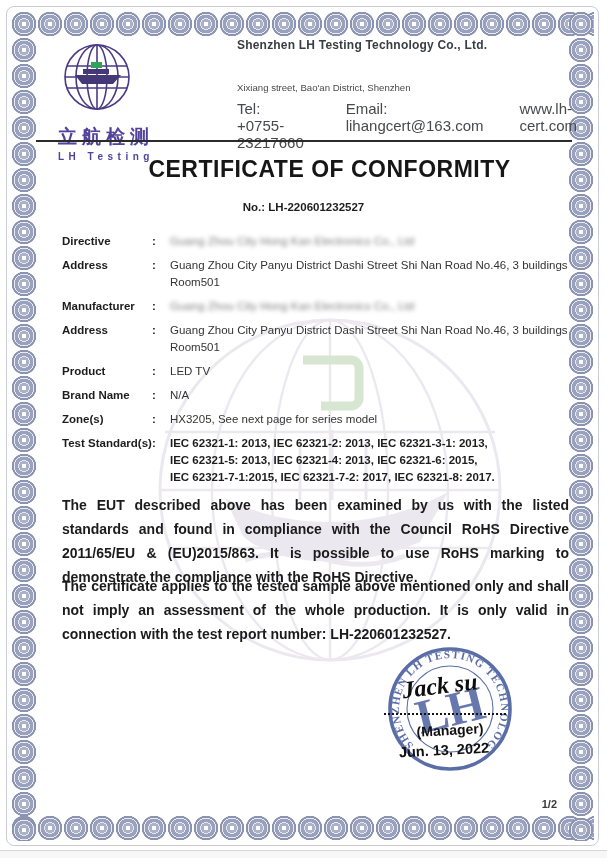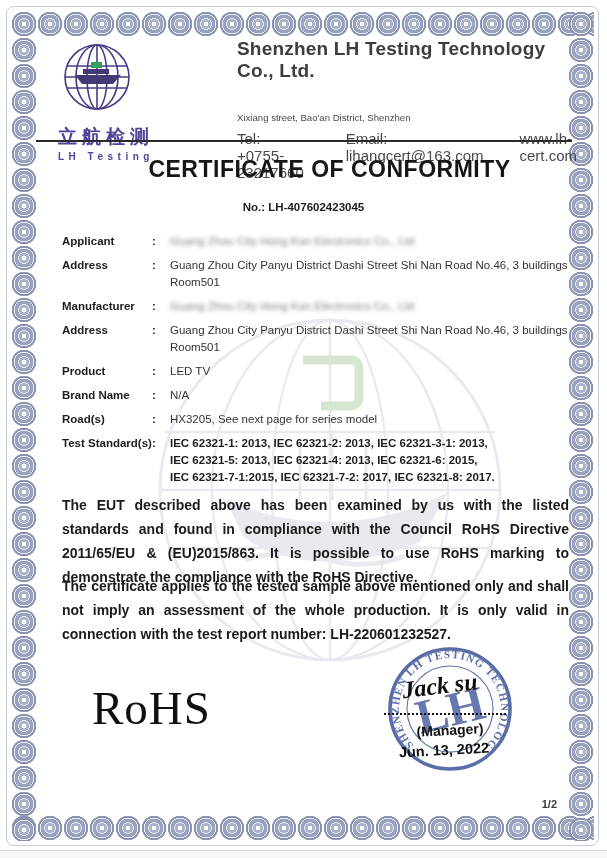--- a/index.html
+++ b/index.html
@@ -28,21 +28,21 @@
 
   
   .watermark{position:absolute;left:0;top:0;z-index:0;opacity:.6;}
 
   
   .header{position:absolute;left:0;top:38px;width:100%;z-index:2;}
   .logo{position:absolute;left:58px;top:2px;width:130px;text-align:left;}
   .logo-cn{font-size:19px;font-weight:bold;color:#52429b;letter-spacing:5px;margin-top:2px;white-space:nowrap;}
   .logo-en{font-size:10px;font-weight:bold;color:#52429b;letter-spacing:4.5px;margin-top:1px;white-space:nowrap;}
   .header-text{position:absolute;left:237px;top:0;width:340px;}
-  .company-name{font-size:19px;font-weight:bold;color:#3a3e41;letter-spacing:.2px;}
+  .company-name{font-size:12px;font-weight:bold;color:#3a3e41;letter-spacing:.2px;}
   .company-addr{font-size:9.6px;color:#47494b;margin-top:10px;line-height:17px;}
   .company-contact{font-size:15px;color:#47494b;margin-top:4px;display:flex;gap:36px;}
   .rule{position:absolute;left:36px;right:35px;top:140px;height:2px;background:#2b2b2b;z-index:2;}
 
   
   .doc-title{position:absolute;left:0;top:156px;width:100%;text-align:center;
     font-size:23px;font-weight:bold;color:#161616;letter-spacing:.5px;z-index:2;padding-left:26px;}
   .doc-no{position:absolute;left:0;top:201px;width:100%;text-align:center;
     font-size:11.5px;font-weight:bold;color:#1d1d1d;z-index:2;}
 
@@ -138,25 +138,25 @@
       <div class="company-contact">
         <span>Tel: +0755-23217660</span>
         <span>Email: lihangcert@163.com</span>
         <span>www.lh-cert.com</span>
       </div>
     </div>
   </div>
   <div class="rule"></div>
 
   <div class="doc-title">CERTIFICATE OF CONFORMITY</div>
-  <div class="doc-no">No.: LH-407602423045</div>
+  <div class="doc-no">No.: LH-220601232527</div>
 
   <div class="fields">
     <div class="frow blurred">
-      <div class="flabel">Applicant</div>
+      <div class="flabel">Directive</div>
       <div class="fcolon">:</div>
       <div class="fvalue">Guang Zhou City Hong Kan Electronics Co., Ltd</div>
     </div>
     <div class="frow">
       <div class="flabel">Address</div>
       <div class="fcolon">:</div>
       <div class="fvalue">Guang Zhou City Panyu District Dashi Street Shi Nan Road No.46, 3 buildings
 Room501</div>
     </div>
     <div class="frow blurred">
@@ -174,37 +174,36 @@
       <div class="flabel">Product</div>
       <div class="fcolon">:</div>
       <div class="fvalue">LED TV</div>
     </div>
     <div class="frow">
       <div class="flabel">Brand Name</div>
       <div class="fcolon">:</div>
       <div class="fvalue">N/A</div>
     </div>
     <div class="frow">
-      <div class="flabel">Road(s)</div>
+      <div class="flabel">Zone(s)</div>
       <div class="fcolon">:</div>
       <div class="fvalue">HX3205, See next page for series model</div>
     </div>
     <div class="frow bold-val">
       <div class="flabel">Test Standard(s)</div>
       <div class="fcolon">:</div>
       <div class="fvalue">IEC 62321-1: 2013, IEC 62321-2: 2013, IEC 62321-3-1: 2013,
 IEC 62321-5: 2013, IEC 62321-4: 2013, IEC 62321-6: 2015,
 IEC 62321-7-1:2015, IEC 62321-7-2: 2017, IEC 62321-8: 2017.</div>
     </div>
   </div>
 
   <div class="para para1">The EUT described above has been examined by us with the listed standards and found in compliance with the Council RoHS Directive 2011/65/EU &amp; (EU)2015/863. It is possible to use RoHS marking to demonstrate the compliance with the RoHS Directive.</div>
   <div class="para para2">The certificate applies to the tested sample above mentioned only and shall not imply an assessment of the whole production. It is only valid in connection with the test report number: LH-220601232527.</div>
 
-  <div class="rohs">RoHS</div>
 
   <div class="stamp">
     <svg width="136" height="136" viewBox="0 0 136 136">
       <defs>
         <path id="ringPath" d="M 31.9 99.1 A 51 51 0 1 1 104.1 99.1"></path>
       </defs>
       <g opacity="0.88">
         <circle cx="68" cy="63" r="60" fill="none" stroke="#44599c" stroke-width="3.6"></circle>
         <circle cx="68" cy="63" r="43" fill="none" stroke="#44599c" stroke-width="1.1"></circle>
         <text font-family="Liberation Serif, DejaVu Serif, serif" font-size="11" font-weight="bold" fill="#44599c" letter-spacing="1.2">

